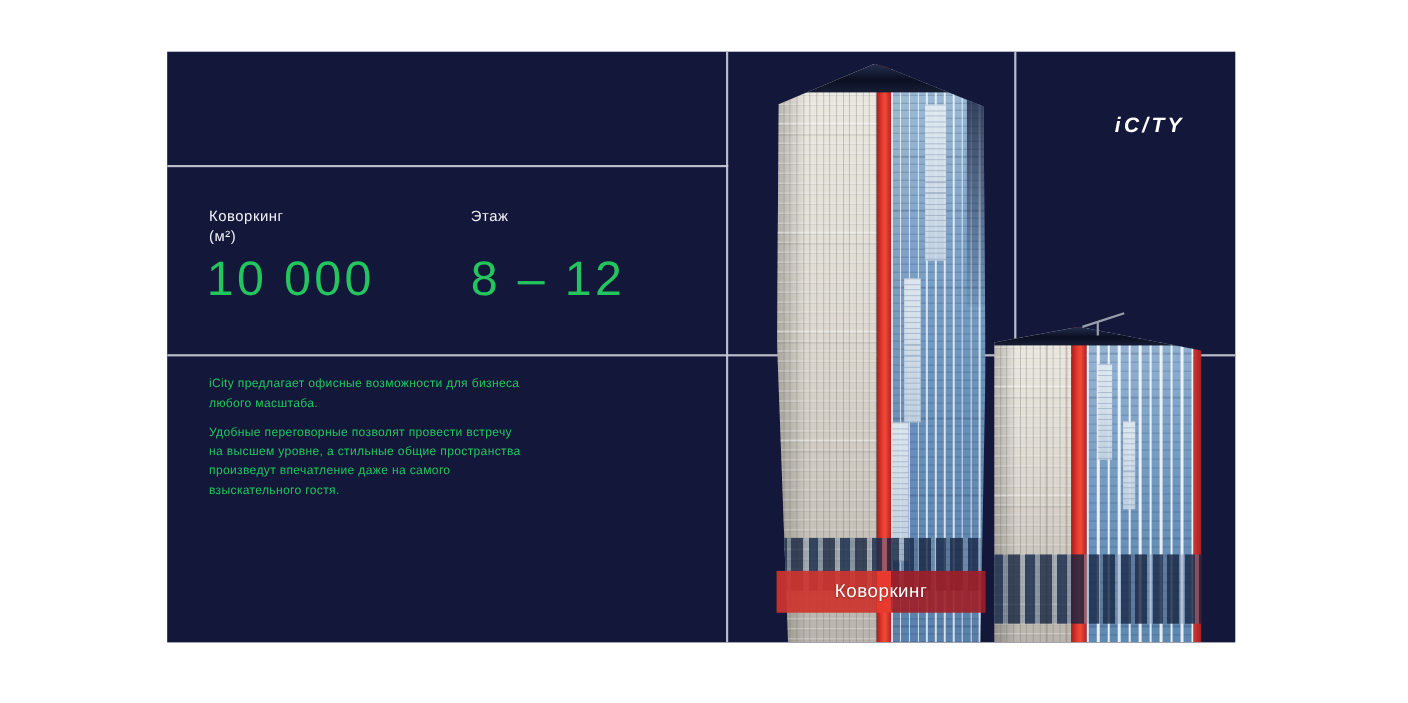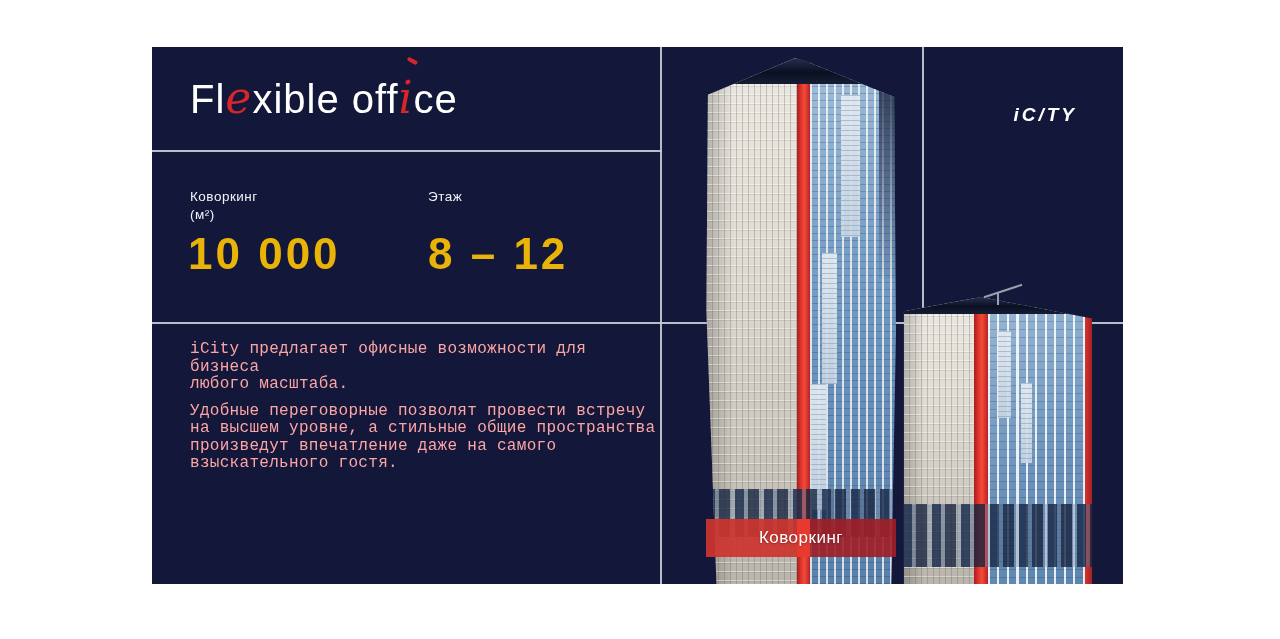--- a/index.html
+++ b/index.html
@@ -22,30 +22,30 @@
            font-size:40px; font-weight:500; letter-spacing:1px; white-space:nowrap; }
   .script { font-family:"DejaVu Serif", serif; font-style:italic; font-weight:400;
             color:#d6252b; font-size:44px; line-height:0; }
   .iaccent { position:relative; }
   .iaccent .mark { position:absolute; top:-13px; left:8px; width:11px; height:3.5px;
                    background:#d6252b; border-radius:3px; transform:rotate(28deg); }
 
   
   .stat-label { position:absolute; z-index:3; color:#f2f3f8; font-size:13.5px;
                 line-height:1.3; letter-spacing:.5px; white-space:pre-line; }
-  .stat-value { position:absolute; z-index:3; color:#eab308; font-size:44px;
-                font-weight:700; letter-spacing:3px; white-space:nowrap; }
+  .stat-value { position:absolute; z-index:3; color:#22c55e; font-size:44px;
+                font-weight:400; letter-spacing:3px; white-space:nowrap; }
   .lab-1 { left:38px;  top:141px; }
   .lab-2 { left:276px; top:141px;text-align:center; }
   .val-1 { left:36px;  top:182px; }
   .val-2 { left:276px; top:182px; }
 
   
   .body-text { position:absolute; left:38px; top:294px; width:470px; z-index:3;
-               color:#fca5a5; font-size:16px; line-height:17.5px; letter-spacing:.3px;font-family:Liberation Mono, monospace; }
+               color:#22c55e; font-size:11px; line-height:17.5px; letter-spacing:.3px; }
   .body-text p { white-space:pre-line; margin-bottom:9px; }
 
   
   .logo { position:absolute; top:33px; right:46px; z-index:3; color:#ffffff;
           font-size:19px; font-weight:700; font-style:italic; letter-spacing:3px;margin-top:24px; }
 
   
   .tower { position:absolute; z-index:4; }
   .tower-main { left:554px; top:11px; width:190px; height:526px;
     clip-path:polygon(1% 7%, 47% 0%, 54% .8%, 99% 7.4%, 100% 52%, 97.5% 100%, 5.5% 100%, .2% 48%); }
@@ -110,23 +110,20 @@
 <body>
 
 <div class="stage">
   <div class="card">
 
     <div class="gline vline-main"></div>
     <div class="gline vline-right"></div>
     <div class="gline hline-title"></div>
     <div class="gline hline-mid"></div>
 
-    <div class="title">
-      <span>Fl</span><span class="script">e</span><span>xible off</span><span class="script iaccent"><span>i</span><span class="mark"></span></span><span>ce</span>
-    </div>
 
     <div class="stat-label lab-1">Коворкинг
 (м²)</div>
     <div class="stat-label lab-2">Этаж</div>
     <div class="stat-value val-1">10 000</div>
     <div class="stat-value val-2">8 – 12</div>
 
     <div class="body-text">
       <p>iCity предлагает офисные возможности для бизнеса
 любого масштаба.</p>

